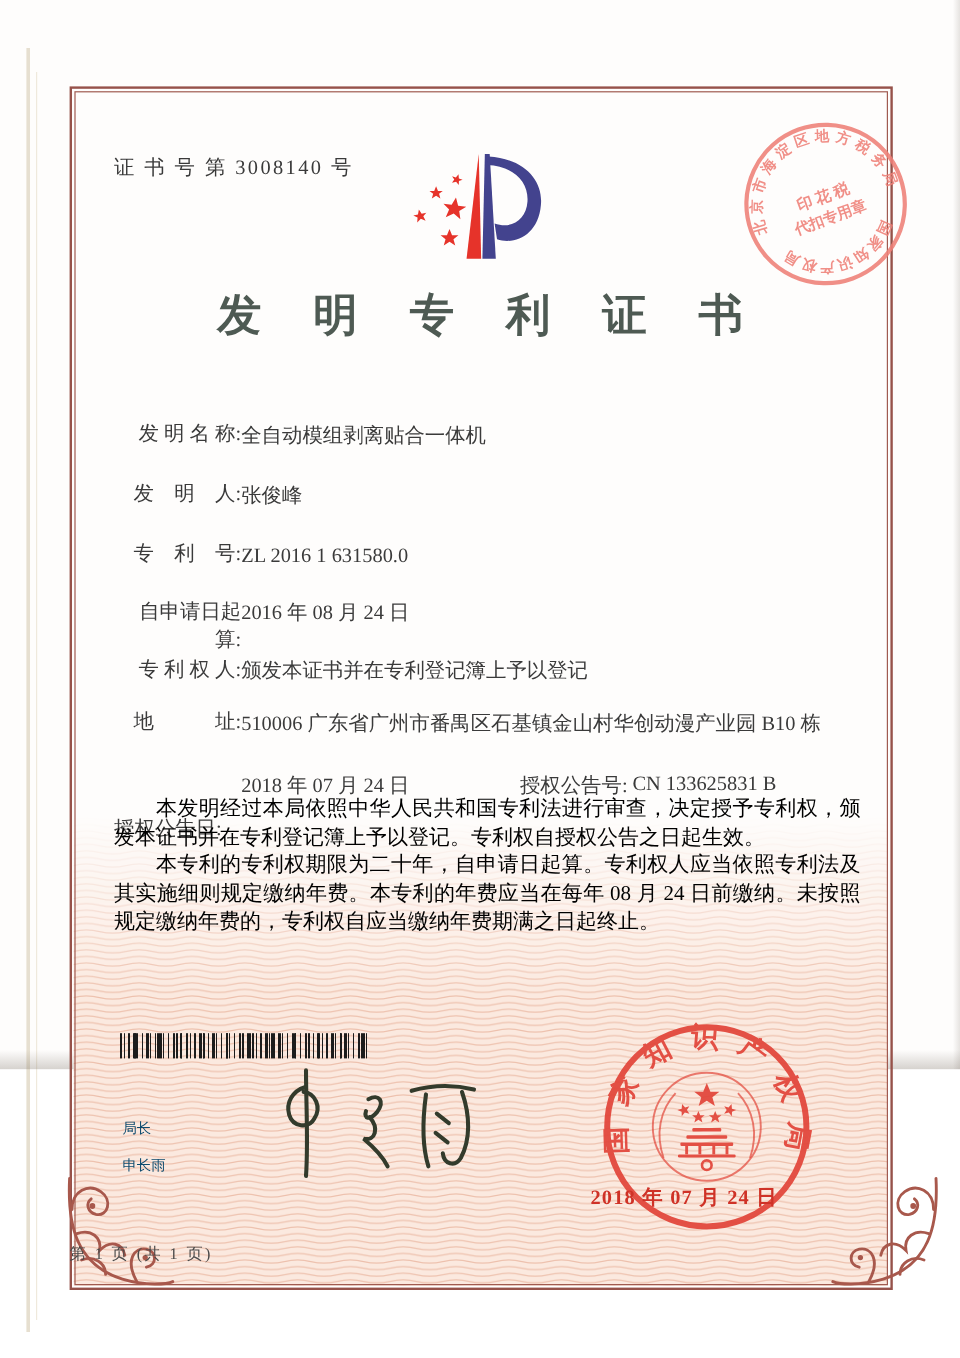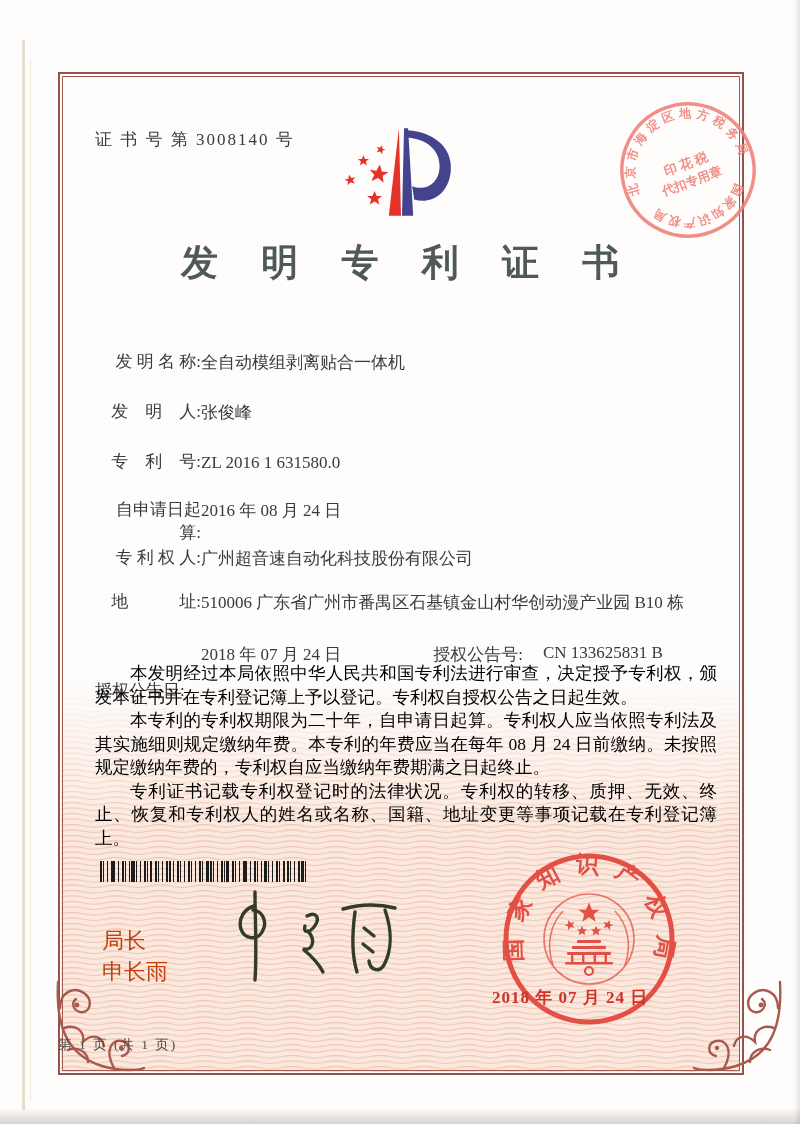--- a/index.html
+++ b/index.html
@@ -1,18 +1,18 @@
 <!DOCTYPE html>
 <html><head>
 <meta charset="utf-8">
 <style>
   html,body{margin:0;padding:0;}
   body{width:800px;height:1132px;background:#ffffff;overflow:hidden;
        font-family:"Liberation Serif", serif;}
-  .page{position:relative;width:800px;height:1124px;background:#fefdfc;}
+  .page{position:relative;width:800px;height:891px;background:#fefdfc;}
 
   
   .spine-line{position:absolute;left:22px;top:40px;width:3px;height:1070px;background:#e6dfd0;}
   .spine-line2{position:absolute;left:30px;top:60px;width:1px;height:1040px;background:#efe9dc;}
   .bottom-shadow{position:absolute;left:0;right:0;bottom:0;height:16px;
       background:linear-gradient(to top, rgba(120,110,100,.30), rgba(120,110,100,0));}
   .right-shadow{position:absolute;top:0;bottom:0;right:0;width:6px;
       background:linear-gradient(to left, rgba(120,110,100,.18), rgba(120,110,100,0));}
 
   
@@ -30,33 +30,33 @@
 
   .title{position:absolute;left:58px;top:238px;width:684px;text-align:center;
          font-size:37px;font-weight:600;color:#4e5a53;letter-spacing:17px;text-indent:17px;}
 
   .field{position:absolute;left:95px;display:flex;font-size:17px;color:#3a3a3a;}
   .field .lab{width:106px;flex:0 0 106px;text-align:right;}
   .field .val{max-width:540px;line-height:26px;}
   .grant-row{position:absolute;left:95px;top:643px;font-size:17px;color:#3a3a3a;display:flex;}
   .grant-row .lab{width:106px;flex:0 0 106px;margin-top:36px;}
   .grant-row .pair2{margin-left:92px;display:flex;}
-  .grant-row .pair2 .lab2{margin-right:20px;}
+  .grant-row .pair2 .lab2{margin-right:4px;}
 
   .paras{position:absolute;left:95px;top:662px;width:622px;color:#000000;
          font-size:17.5px;line-height:23.5px;text-align:justify;}
   .paras p{margin:0;text-indent:2em;}
 
   .barcode{position:absolute;left:100px;top:861px;width:206px;height:21px;
     background:
       repeating-linear-gradient(90deg,#1c1c1c 0 2px,transparent 2px 3px,#1c1c1c 3px 4px,transparent 4px 7px,#1c1c1c 7px 8px,transparent 8px 11px),
       repeating-linear-gradient(90deg,transparent 0 12px,#1c1c1c 12px 14px,transparent 14px 19px);}
 
   .signer{position:absolute;left:102px;top:925px;font-family:"Liberation Sans",sans-serif;
-          font-size:22px;color:#c2410c;line-height:31px;}
+          font-size:12px;color:#0c4a6e;line-height:31px;}
 
   .signature{position:absolute;left:215px;top:882px;}
 
   .seal{position:absolute;left:497px;top:847px;opacity:.93;}
   .seal-date{position:absolute;left:492px;top:986px;font-size:17px;font-weight:600;
              color:#cf3227;letter-spacing:1px;}
 
   .tax-stamp{position:absolute;left:603px;top:85px;opacity:.88;transform:rotate(-20deg);z-index:5;}
 
   .footer{position:absolute;left:58px;top:1036px;width:684px;
@@ -170,40 +170,39 @@
     <div class="field" style="top:450px">
       <span class="lab">专　利　号:</span>
       <span class="val">ZL 2016 1 631580.0</span>
     </div>
     <div class="field" style="top:498px">
       <span class="lab">自申请日起算:</span>
       <span class="val">2016 年 08 月 24 日</span>
     </div>
     <div class="field" style="top:546px">
       <span class="lab">专 利 权 人:</span>
-      <span class="val">广州超音速自动化科技股份有限公司</span>
+      <span class="val">颁发本证书并在专利登记簿上予以登记</span>
     </div>
     <div class="field" style="top:590px">
       <span class="lab">地　　　址:</span>
       <span class="val">510006 广东省广州市番禺区石基镇金山村华创动漫产业园 B10 栋</span>
     </div>
 
     <div class="grant-row">
       <span class="lab">授权公告日:</span>
       <span>2018 年 07 月 24 日</span>
       <span class="pair2">
         <span class="lab2">授权公告号:</span>
         <span>CN 133625831 B</span>
       </span>
     </div>
 
     <div class="paras">
       <p>本发明经过本局依照中华人民共和国专利法进行审查，决定授予专利权，颁发本证书并在专利登记簿上予以登记。专利权自授权公告之日起生效。</p>
       <p>本专利的专利权期限为二十年，自申请日起算。专利权人应当依照专利法及其实施细则规定缴纳年费。本专利的年费应当在每年 08 月 24 日前缴纳。未按照规定缴纳年费的，专利权自应当缴纳年费期满之日起终止。</p>
-      <p>专利证书记载专利权登记时的法律状况。专利权的转移、质押、无效、终止、恢复和专利权人的姓名或名称、国籍、地址变更等事项记载在专利登记簿上。</p>
     </div>
 
     <div class="barcode"></div>
 
     <div class="signer">
       <div>局长</div>
       <div>申长雨</div>
     </div>
 
     <svg class="signature" width="200" height="108" viewBox="0 0 200 108">

